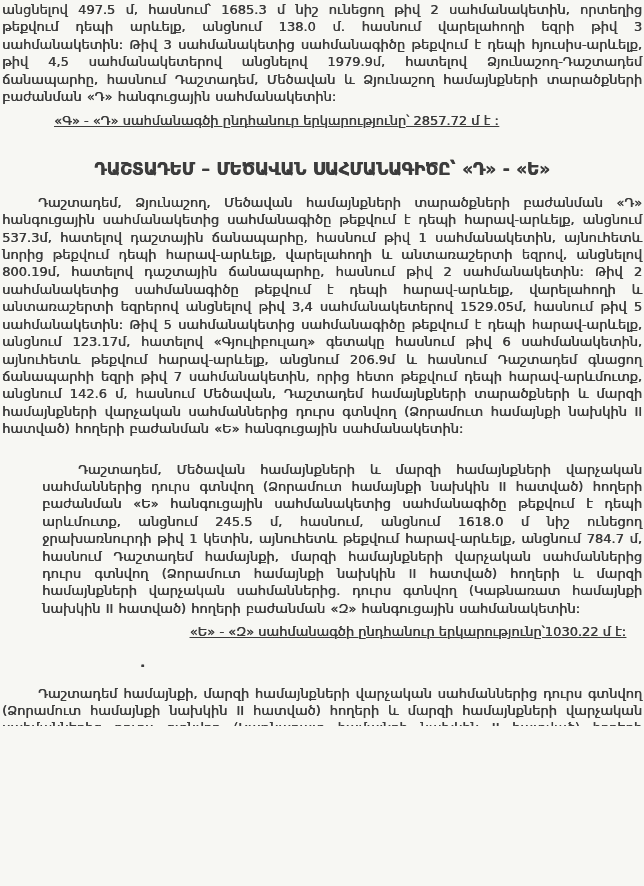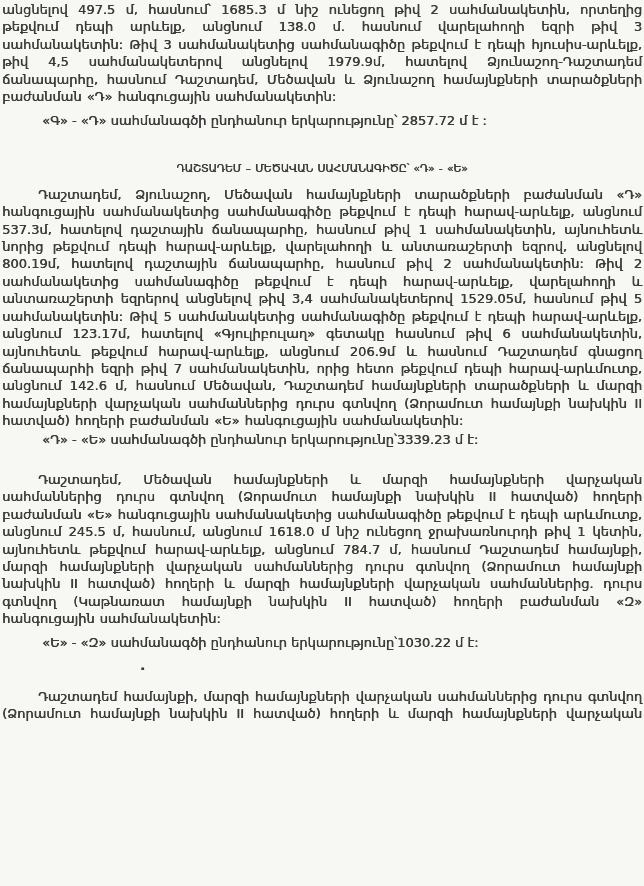--- a/index.html
+++ b/index.html
@@ -23,39 +23,40 @@
   }
   .para {
     margin: 0;
     text-align: justify;
     word-spacing: 1px;
   }
   .indent-first {
     text-indent: 36px;
   }
   .len-line {
-    margin: 4px;
+    margin: 16px;
     text-indent: 36px;
+    text-decoration: underline;
   }
   .heading {
-    margin: 8px;
+    margin: 16px;
     text-align: center;
-    font-weight: normal;
-    font-size: 11px;
+    font-weight: bold;
+    font-size: 17px;
     letter-spacing: -0.2px;
     line-height: 18px;
     word-spacing: 1px;
   }
   .mt-len1     { margin-top: 7px; }
   .mt-head1    { margin-top: 30px; }
   .mt-para2    { }
   .mt-len2     { margin-top: 1px; }
   .mt-head2    { margin-top: 9px; }
-  .mt-para3    { margin-top: 23px; }
-  .mt-len3     { margin-top: 6px; }
+  .mt-para3    { margin-top: 23px; margin-left: 40px; }
+  .mt-len3     { margin-top: 6px; text-align: right; }
   .mt-head3    { margin-top: 28px; }
   .stray-line {
     margin: 9px 0 0 0;
     padding-left: 138px;
     line-height: 12px;
     font-weight: bold;
   }
   .mt-para4    { margin-top: 16px; }
 </style>
 </head>
@@ -64,21 +65,20 @@
 <div class="page">
 
   <p class="para">անցնելով 497.5 մ, հասնում՝ 1685.3 մ նիշ ունեցող թիվ 2 սահմանակետին, որտեղից թեքվում դեպի արևելք, անցնում 138.0 մ. հասնում  վարելահողի եզրի թիվ 3 սահմանակետին: Թիվ 3 սահմանակետից սահմանագիծը թեքվում է դեպի հյուսիս-արևելք, թիվ 4,5 սահմանակետերով անցնելով  1979.9մ, հատելով Ձյունաշող-Դաշտադեմ ճանապարհը, հասնում Դաշտադեմ, Մեծավան և Ձյունաշող համայնքների տարածքների բաժանման «Դ» հանգուցային սահմանակետին:</p>
 
   <p class="len-line mt-len1">«Գ» - «Դ» սահմանագծի ընդհանուր երկարությունը՝ 2857.72 մ է :</p>
 
   <h2 class="heading mt-head1">ԴԱՇՏԱԴԵՄ – ՄԵԾԱՎԱՆ  ՍԱՀՄԱՆԱԳԻԾԸ՝ «Դ» - «Ե»</h2>
 
   <p class="para indent-first mt-para2">Դաշտադեմ, Ձյունաշող, Մեծավան համայնքների տարածքների բաժանման «Դ» հանգուցային սահմանակետից սահմանագիծը թեքվում է  դեպի հարավ-արևելք, անցնում 537.3մ, հատելով դաշտային ճանապարհը, հասնում թիվ 1 սահմանակետին, այնուհետև նորից թեքվում դեպի հարավ-արևելք,  վարելահողի և անտառաշերտի եզրով, անցնելով 800.19մ, հատելով դաշտային ճանապարհը, հասնում թիվ 2 սահմանակետին:  Թիվ 2 սահմանակետից սահմանագիծը թեքվում է  դեպի հարավ-արևելք,  վարելահողի և անտառաշերտի եզրերով անցնելով թիվ 3,4  սահմանակետերով 1529.05մ, հասնում թիվ 5 սահմանակետին: Թիվ 5 սահմանակետից սահմանագիծը թեքվում է  դեպի հարավ-արևելք, անցնում 123.17մ,  հատելով «Գյուլիբուլաղ» գետակը հասնում թիվ 6 սահմանակետին, այնուհետև թեքվում հարավ-արևելք, անցնում 206.9մ և հասնում Դաշտադեմ գնացող ճանապարհի եզրի թիվ 7 սահմանակետին, որից հետո  թեքվում դեպի հարավ-արևմուտք, անցնում 142.6 մ, հասնում Մեծավան, Դաշտադեմ համայնքների տարածքների և մարզի համայնքների վարչական սահմաններից դուրս գտնվող (Ձորամուտ համայնքի նախկին II հատված) հողերի բաժանման «Ե» հանգուցային սահմանակետին:</p>
 
-  <p class="len-line mt-len2">«Դ» - «Ե» սահմանագծի ընդհանուր երկարությունը՝3339.23 մ է:</p>
 
 
   <p class="para indent-first mt-para3">Դաշտադեմ, Մեծավան համայնքների և մարզի համայնքների վարչական սահմաններից դուրս գտնվող (Ձորամուտ համայնքի նախկին II հատված) հողերի բաժանման «Ե» հանգուցային սահմանակետից սահմանագիծը թեքվում է  դեպի արևմուտք, անցնում 245.5 մ, հասնում, անցնում 1618.0 մ նիշ ունեցող ջրախառնուրդի թիվ 1 կետին, այնուհետև թեքվում հարավ-արևելք, անցնում 784.7 մ,  հասնում Դաշտադեմ համայնքի, մարզի համայնքների վարչական սահմաններից դուրս գտնվող (Ձորամուտ համայնքի նախկին II հատված) հողերի և մարզի համայնքների վարչական սահմաններից. դուրս գտնվող (Կաթնառատ համայնքի նախկին II հատված) հողերի բաժանման «Զ» հանգուցային սահմանակետին:</p>
 
   <p class="len-line mt-len3">«Ե» - «Զ»  սահմանագծի ընդհանուր երկարությունը՝1030.22 մ է:</p>
 
 
   <div class="stray-line">.</div>
 
   <p class="para indent-first mt-para4">Դաշտադեմ համայնքի,  մարզի համայնքների վարչական սահմաններից դուրս գտնվող (Ձորամուտ համայնքի նախկին II հատված) հողերի և մարզի համայնքների վարչական սահմաններից դուրս գտնվող (Կաթնառատ համայնքի նախկին II հատված) հողերի բաժանման «Զ» հանգուցային սահմանակետից սահմանագիծը թեքվում է դեպի հարավ-արևմուտք, անցնում 2477.75 մ, հատելով Դաշտադեմ գնացող ճանապարհը, վարելահողի եզրով, հասնում Դաշտադեմ, Մեղվահովիտ համայնքների և մարզի համայնքների վարչական սահմաններից դուրս</p>

